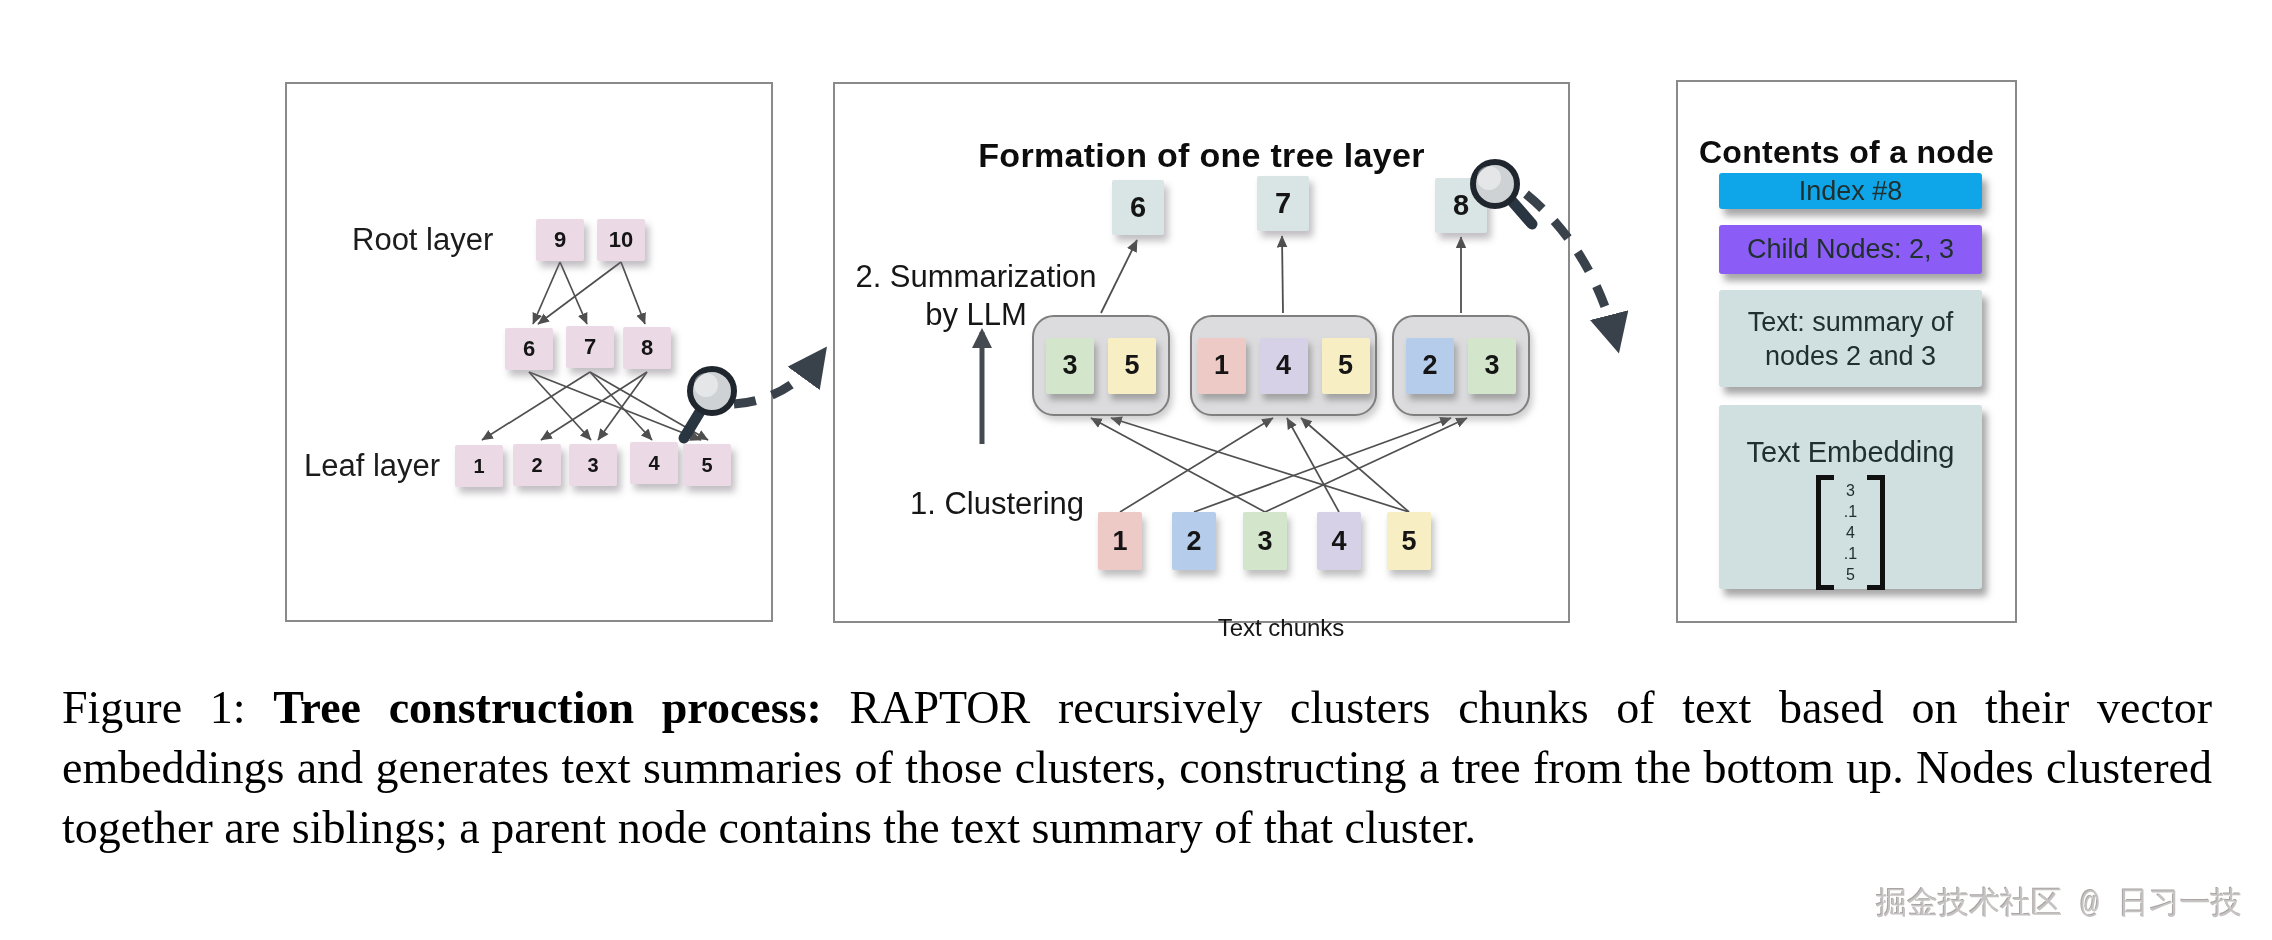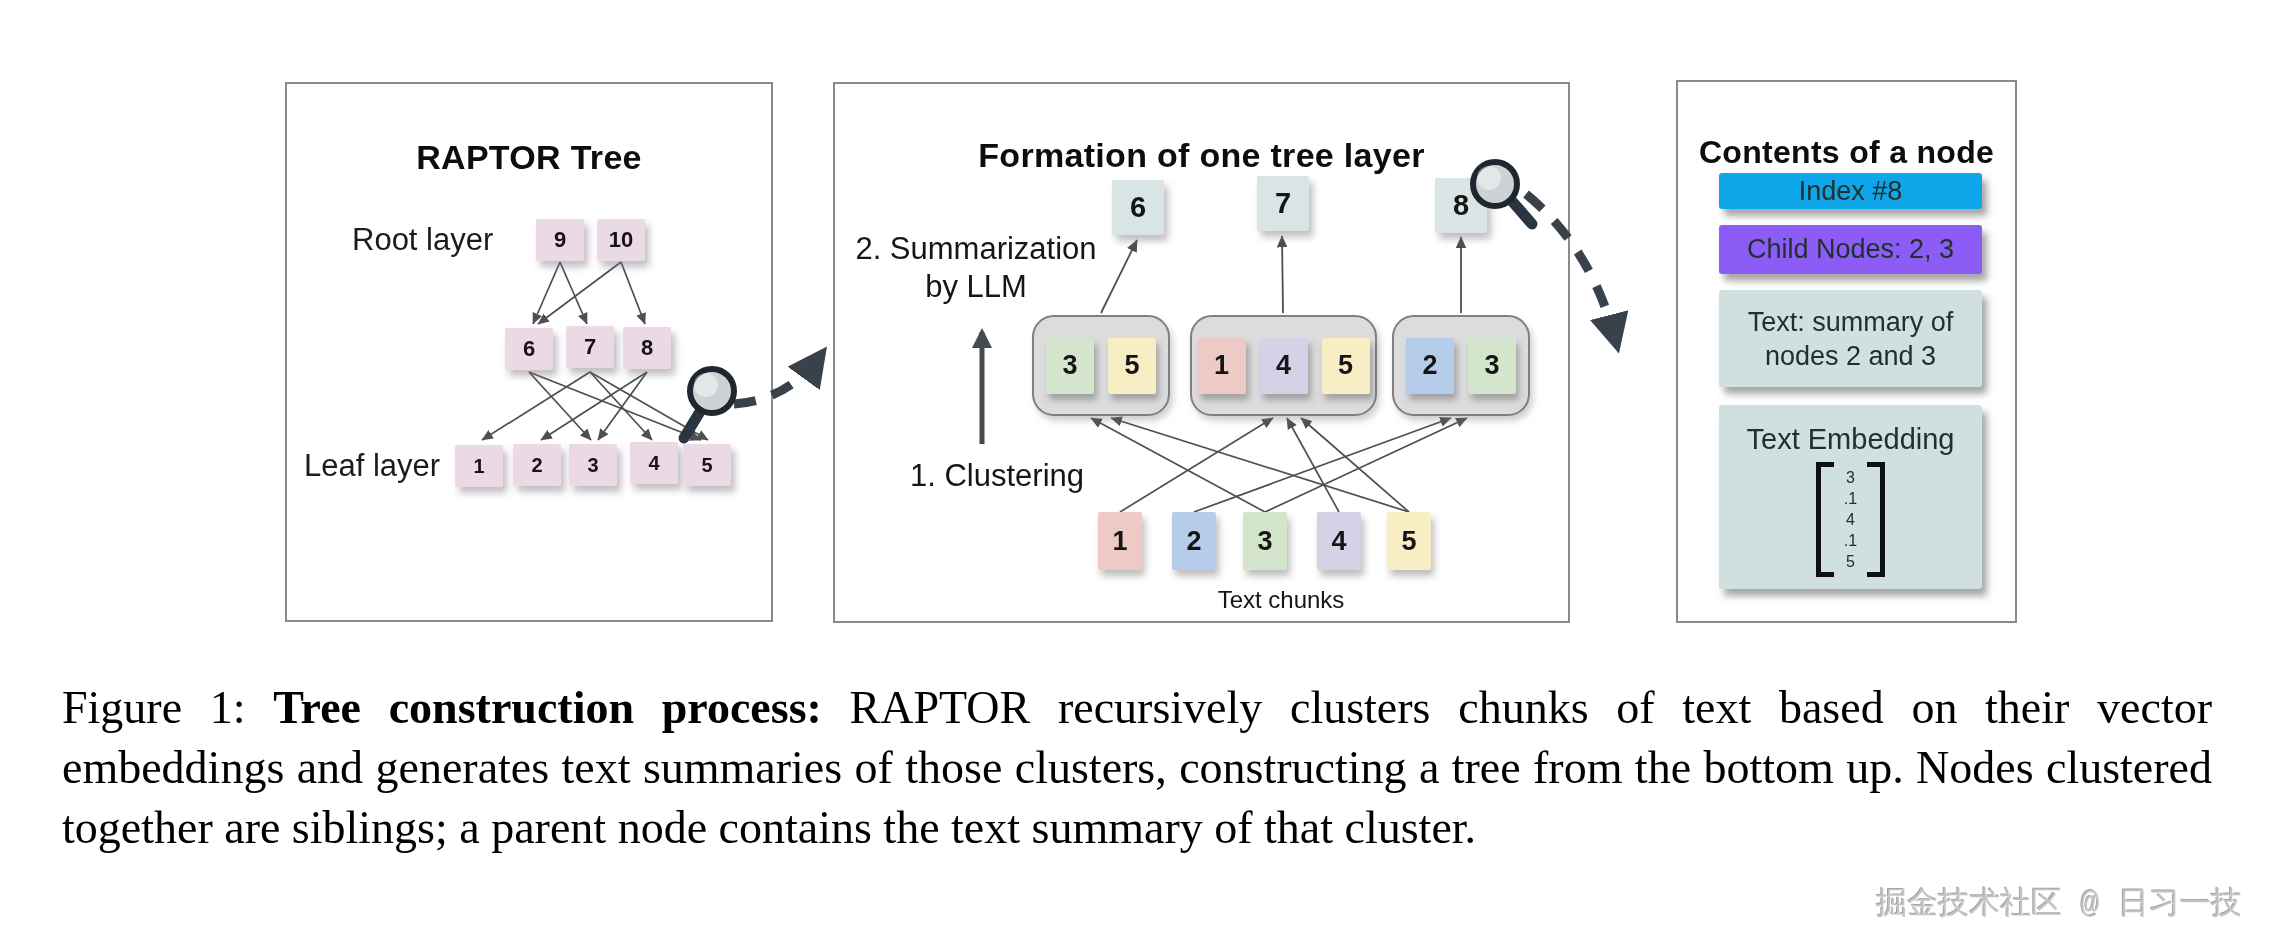--- a/index.html
+++ b/index.html
@@ -32,21 +32,21 @@
   .chip {
     width:48px; height:56px; display:flex; align-items:center; justify-content:center;
     font-weight:700; font-size:27px; color:#151515; border-radius:2px;
     box-shadow:3px 6px 6px rgba(105,105,105,.5);
   }
   .chunk {
     position:absolute; width:44px; height:58px; display:flex; align-items:center;
     justify-content:center; font-weight:700; font-size:27px; color:#151515;
     border-radius:2px; box-shadow:3px 6px 7px rgba(110,110,110,.45);
   }
-  .step-label { position:absolute; color:#161616; text-align:center; }
+  .step-label { position:absolute; color:#161616; text-align:center;margin-top:28px; }
   .info-box {
     position:absolute; left:41px; width:263px; box-sizing:border-box;
     display:flex; align-items:center; justify-content:center; text-align:center;
     color:#20302f; border-radius:3px;
     box-shadow:5px 7px 7px rgba(95,95,95,.55);
   }
   .embed-box { flex-direction:column; justify-content:flex-start; }
   .vector-wrap { display:flex; align-items:stretch; margin-top:6px; }
   .bracket-l { width:13px; border-left:5px solid #101010; border-top:5px solid #101010; border-bottom:5px solid #101010; }
   .bracket-r { width:13px; border-right:5px solid #101010; border-top:5px solid #101010; border-bottom:5px solid #101010; }
@@ -62,21 +62,20 @@
     position:absolute; right:30px; top:882px; font-size:31px; color:#c6c2c2;
     text-shadow:1px 1px 0 #ffffff, -1px -1px 0 #a9a5a5; white-space:nowrap;font-family:Liberation Mono, monospace;
   }
 </style>
 </head>
 <body>
 
 <div class="stage">
 
   <section class="panel" style="left:285px; top:82px; width:488px; height:540px;">
-    <h2 class="panel-title" style="top:26px; font-size:34px;">RAPTOR Tree</h2>
 
     <svg class="edges-svg" width="488" height="540" viewBox="0 0 488 540">
       <defs>
         <marker id="ahThin" viewBox="0 0 10 10" refX="8.5" refY="5" markerWidth="7.5" markerHeight="7.5" orient="auto">
           <path d="M0,1 L9,5 L0,9 z" fill="#4f4f4f"></path>
         </marker>
       </defs>
       <g stroke="#4f4f4f" stroke-width="1.7" fill="none">
         <line x1="273" y1="178" x2="246" y2="240" marker-end="url(#ahThin)"></line>
         <line x1="273" y1="178" x2="300" y2="240" marker-end="url(#ahThin)"></line>
@@ -175,21 +174,21 @@
     <div class="step-label" style="left:351px; top:502px; width:190px; font-size:24px;">Text chunks</div>
   </section>
 
   <section class="panel" style="left:1636px; top:80px; width:341px; height:543px;margin-left:40px;">
     <h2 class="panel-title" style="top:25px; font-size:32px;">Contents of a node</h2>
 
     <div class="info-box" style="top: 91px; height: 36px; font-size: 27px; background: #0ea5e9;">Index #8</div>
     <div class="info-box" style="top: 143px; height: 49px; font-size: 27px; background: #8b5cf6;">Child Nodes: 2, 3</div>
     <div class="info-box" style="top: 208px; height: 97px; font-size: 27px; line-height: 34px; padding: 0px 14px; background: rgb(208, 223, 223);">Text: summary of nodes 2 and 3</div>
 
-    <div class="info-box embed-box" style="top: 323px; height: 184px; padding-top: 18px; background: rgb(208, 223, 223);">
+    <div class="info-box embed-box" style="top: 323px; height: 184px; padding-top: 31px; background: rgb(208, 223, 223);">
       <div style="font-size:29px;">Text Embedding</div>
       <div class="vector-wrap">
         <div class="bracket-l"></div>
         <div class="vector-col">
           <span>3</span>
           <span>.1</span>
           <span>4</span>
           <span>.1</span>
           <span>5</span>
         </div>

